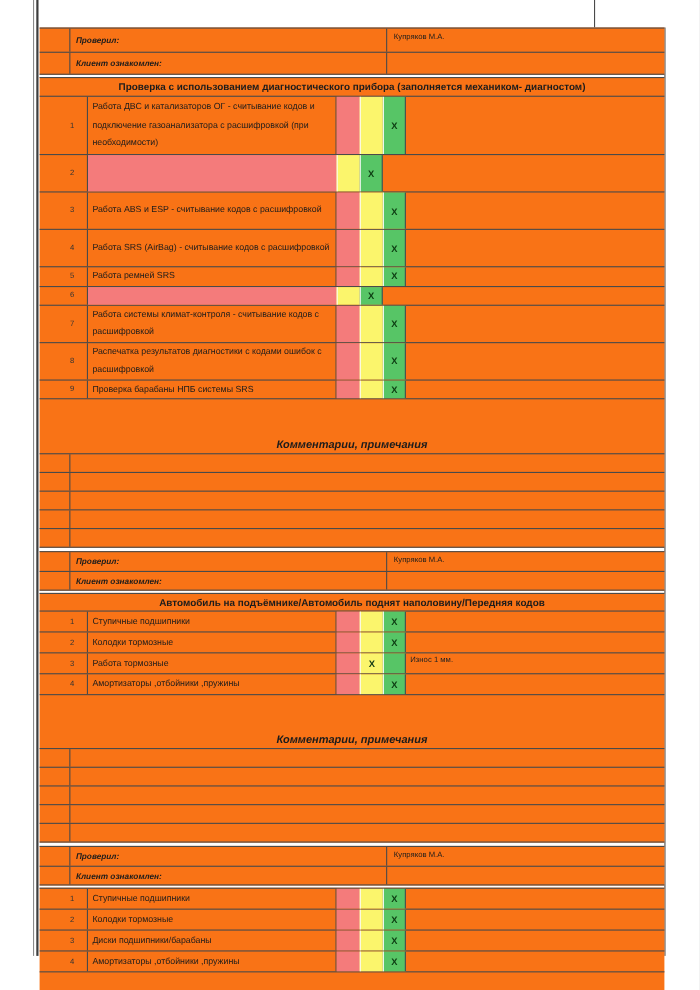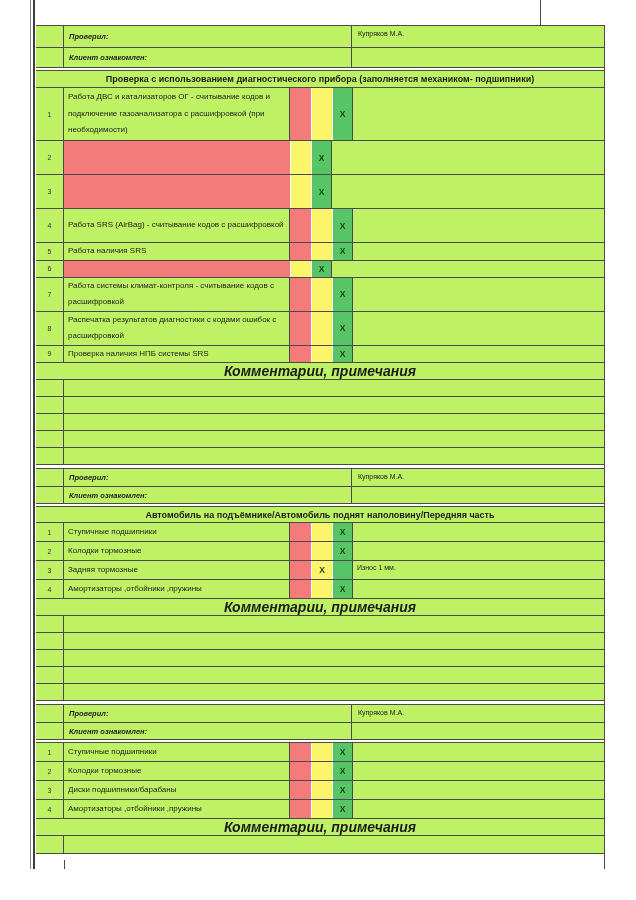--- a/index.html
+++ b/index.html
@@ -13,27 +13,27 @@
   }
   
   .vl{position:absolute;background:#4a4a4a;width:1px;}
   .vl-left-outer{left:30px;top:0;height:869px;background:#8a8a8a;}
   .vl-left-inner{left:33px;top:0;height:869px;width:2px;background:#3d3d3d;}
   .vl-top-stub{left:540px;top:0;height:25px;}
   .vl-right{left:604px;top:25px;height:844px;width:1px;background:#4a4a4a;}
   .vl-num-stub{left:64px;top:860px;height:9px;}
 
   .doc{position:absolute;left:36px;top:25px;width:568px;}
-  .tbl{border-top:1px solid #4a4a4a;background:#bef264;}
+  .tbl{border-top:1px solid #4a4a4a;background:#f97316;}
   .tbl.gap2{margin-top:2px;}
   .tbl.gap3{margin-top:3px;}
 
   .row{display:grid;border-bottom:1px solid #4a4a4a;box-sizing:border-box;}
   .sig-row{grid-template-columns:28px 288px 1fr;}
-  .item-row{grid-template-columns:28px 226px 21px 21px 21px 1fr;}
+  .item-row{grid-template-columns:28px 226px 21px 21px 21px 1fr;padding-left:16px;}
   .comment-row{grid-template-columns:28px 1fr;}
 
   .cell{box-sizing:border-box;display:flex;align-items:center;min-width:0;}
   .b-r{border-right:1px solid #4a4a4a;}
   .num{justify-content:center;font-size:7px;color:#333;}
   .desc{font-size:8px;line-height:16.5px;padding:0 4px;}
   .status{justify-content:center;font-weight:bold;font-size:8.5px;}
   .sep-l{border-left:1px solid #fbfbfb;}
   .mark-ok{color:#0d3d12;}
   .mark-warn{color:#143a14;}
@@ -42,22 +42,22 @@
   .sig-label{font-size:7.5px;font-weight:bold;font-style:italic;padding-left:5px;}
   .sig-value{font-size:7px;padding-left:6px;align-items:flex-start;padding-top:4px;}
 
   .sec-header{
     display:flex;align-items:center;justify-content:center;
     font-weight:bold;font-size:9px;text-align:center;
     border-bottom:1px solid #4a4a4a;box-sizing:border-box;
   }
   .comments-header{
     display:flex;align-items:center;justify-content:center;
-    font-weight:bold;font-style:italic;font-size:14px;
-    border-bottom:1px solid #4a4a4a;box-sizing:border-box;
+    font-weight:bold;font-style:italic;font-size:10px;
+    border-bottom:1px solid #4a4a4a;box-sizing:border-box;margin-top:33px;
   }
 </style>
 </head>
 <body>
 
 <div class="page">
   <div class="vl vl-left-outer"></div>
   <div class="vl vl-left-inner"></div>
   <div class="vl vl-top-stub"></div>
   <div class="vl vl-right"></div>
@@ -69,21 +69,21 @@
           <div class="cell sig-label b-r">Проверил:</div>
           <div class="cell sig-value">Купряков М.А.</div>
         </div>
         <div class="row sig-row" style="min-height: 20px;">
           <div class="cell num b-r"></div>
           <div class="cell sig-label b-r">Клиент ознакомлен:</div>
           <div class="cell sig-value"></div>
         </div>
       </div>
       <div class="tbl gap2">
-        <div class="sec-header" style="min-height: 17px;">Проверка с использованием диагностического прибора (заполняется механиком- подшипники)</div>
+        <div class="sec-header" style="min-height: 17px;">Проверка с использованием диагностического прибора (заполняется механиком- диагностом)</div>
         <div class="row item-row" style="min-height: 53px;">
           <div class="cell num b-r">1</div>
           <div class="cell desc b-r">Работа ДВС и катализаторов ОГ - считывание кодов и подключение газоанализатора с расшифровкой (при необходимости)</div>
           <div class="cell status" style="background: rgb(244, 123, 123);"></div>
           <div class="cell status sep-l" style="background: rgb(251, 245, 108);"></div>
           <div class="cell status sep-l b-r" style="background: rgb(87, 197, 102);">
             <div class="mark-ok">X</div>
           </div>
           <div class="cell note"></div>
         </div>
@@ -91,40 +91,41 @@
           <div class="cell num b-r">2</div>
           <div class="cell status" style="background: rgb(244, 123, 123);"></div>
           <div class="cell status sep-l" style="background: rgb(251, 245, 108);"></div>
           <div class="cell status sep-l b-r" style="background: rgb(87, 197, 102);">
             <div class="mark-ok">X</div>
           </div>
           <div class="cell note"></div>
         </div>
         <div class="row item-row" style="min-height: 34px;">
           <div class="cell num b-r">3</div>
+          <div class="cell desc b-r">Работа ABS и ESP - считывание кодов с расшифровкой</div>
           <div class="cell status" style="background: rgb(244, 123, 123);"></div>
           <div class="cell status sep-l" style="background: rgb(251, 245, 108);"></div>
           <div class="cell status sep-l b-r" style="background: rgb(87, 197, 102);">
             <div class="mark-ok">X</div>
           </div>
           <div class="cell note"></div>
         </div>
         <div class="row item-row" style="min-height: 34px;">
           <div class="cell num b-r">4</div>
           <div class="cell desc b-r">Работа SRS (AirBag) - считывание кодов с расшифровкой</div>
           <div class="cell status" style="background: rgb(244, 123, 123);"></div>
           <div class="cell status sep-l" style="background: rgb(251, 245, 108);"></div>
           <div class="cell status sep-l b-r" style="background: rgb(87, 197, 102);">
             <div class="mark-ok">X</div>
           </div>
           <div class="cell note"></div>
         </div>
         <div class="row item-row" style="min-height: 17px;">
           <div class="cell num b-r">5</div>
-          <div class="cell desc b-r">Работа наличия SRS</div>
+          <div class="cell desc b-r">Работа ремней SRS</div>
           <div class="cell status" style="background: rgb(244, 123, 123);"></div>
           <div class="cell status sep-l" style="background: rgb(251, 245, 108);"></div>
           <div class="cell status sep-l b-r" style="background: rgb(87, 197, 102);">
             <div class="mark-ok">X</div>
           </div>
           <div class="cell note"></div>
         </div>
         <div class="row item-row" style="min-height: 17px;">
           <div class="cell num b-r">6</div>
           <div class="cell status" style="background: rgb(244, 123, 123);"></div>
@@ -149,21 +150,21 @@
           <div class="cell desc b-r">Распечатка результатов диагностики с кодами ошибок с расшифровкой</div>
           <div class="cell status" style="background: rgb(244, 123, 123);"></div>
           <div class="cell status sep-l" style="background: rgb(251, 245, 108);"></div>
           <div class="cell status sep-l b-r" style="background: rgb(87, 197, 102);">
             <div class="mark-ok">X</div>
           </div>
           <div class="cell note"></div>
         </div>
         <div class="row item-row" style="min-height: 17px;">
           <div class="cell num b-r">9</div>
-          <div class="cell desc b-r">Проверка наличия НПБ системы SRS</div>
+          <div class="cell desc b-r">Проверка барабаны НПБ системы SRS</div>
           <div class="cell status" style="background: rgb(244, 123, 123);"></div>
           <div class="cell status sep-l" style="background: rgb(251, 245, 108);"></div>
           <div class="cell status sep-l b-r" style="background: rgb(87, 197, 102);">
             <div class="mark-ok">X</div>
           </div>
           <div class="cell note"></div>
         </div>
         <div class="comments-header" style="min-height: 17px;">Комментарии, примечания</div>
         <div class="row comment-row" style="min-height: 17px;">
           <div class="cell num b-r"></div>
@@ -192,21 +193,21 @@
           <div class="cell sig-label b-r">Проверил:</div>
           <div class="cell sig-value">Купряков М.А.</div>
         </div>
         <div class="row sig-row" style="min-height: 17px;">
           <div class="cell num b-r"></div>
           <div class="cell sig-label b-r">Клиент ознакомлен:</div>
           <div class="cell sig-value"></div>
         </div>
       </div>
       <div class="tbl gap2">
-        <div class="sec-header" style="min-height: 16px;">Автомобиль на подъёмнике/Автомобиль поднят наполовину/Передняя часть</div>
+        <div class="sec-header" style="min-height: 16px;">Автомобиль на подъёмнике/Автомобиль поднят наполовину/Передняя кодов</div>
         <div class="row item-row" style="min-height: 19px;">
           <div class="cell num b-r">1</div>
           <div class="cell desc b-r">Ступичные подшипники</div>
           <div class="cell status" style="background: rgb(244, 123, 123);"></div>
           <div class="cell status sep-l" style="background: rgb(251, 245, 108);"></div>
           <div class="cell status sep-l b-r" style="background: rgb(87, 197, 102);">
             <div class="mark-ok">X</div>
           </div>
           <div class="cell note"></div>
         </div>
@@ -215,21 +216,21 @@
           <div class="cell desc b-r">Колодки тормозные</div>
           <div class="cell status" style="background: rgb(244, 123, 123);"></div>
           <div class="cell status sep-l" style="background: rgb(251, 245, 108);"></div>
           <div class="cell status sep-l b-r" style="background: rgb(87, 197, 102);">
             <div class="mark-ok">X</div>
           </div>
           <div class="cell note"></div>
         </div>
         <div class="row item-row" style="min-height: 19px;">
           <div class="cell num b-r">3</div>
-          <div class="cell desc b-r">Задняя тормозные</div>
+          <div class="cell desc b-r">Работа тормозные</div>
           <div class="cell status" style="background: rgb(244, 123, 123);"></div>
           <div class="cell status sep-l" style="background: rgb(251, 245, 108);">
             <div class="mark-warn">X</div>
           </div>
           <div class="cell status sep-l b-r" style="background: rgb(87, 197, 102);"></div>
           <div class="cell note">Износ 1 мм.</div>
         </div>
         <div class="row item-row" style="min-height: 19px;">
           <div class="cell num b-r">4</div>
           <div class="cell desc b-r">Амортизаторы ,отбойники ,пружины</div>

